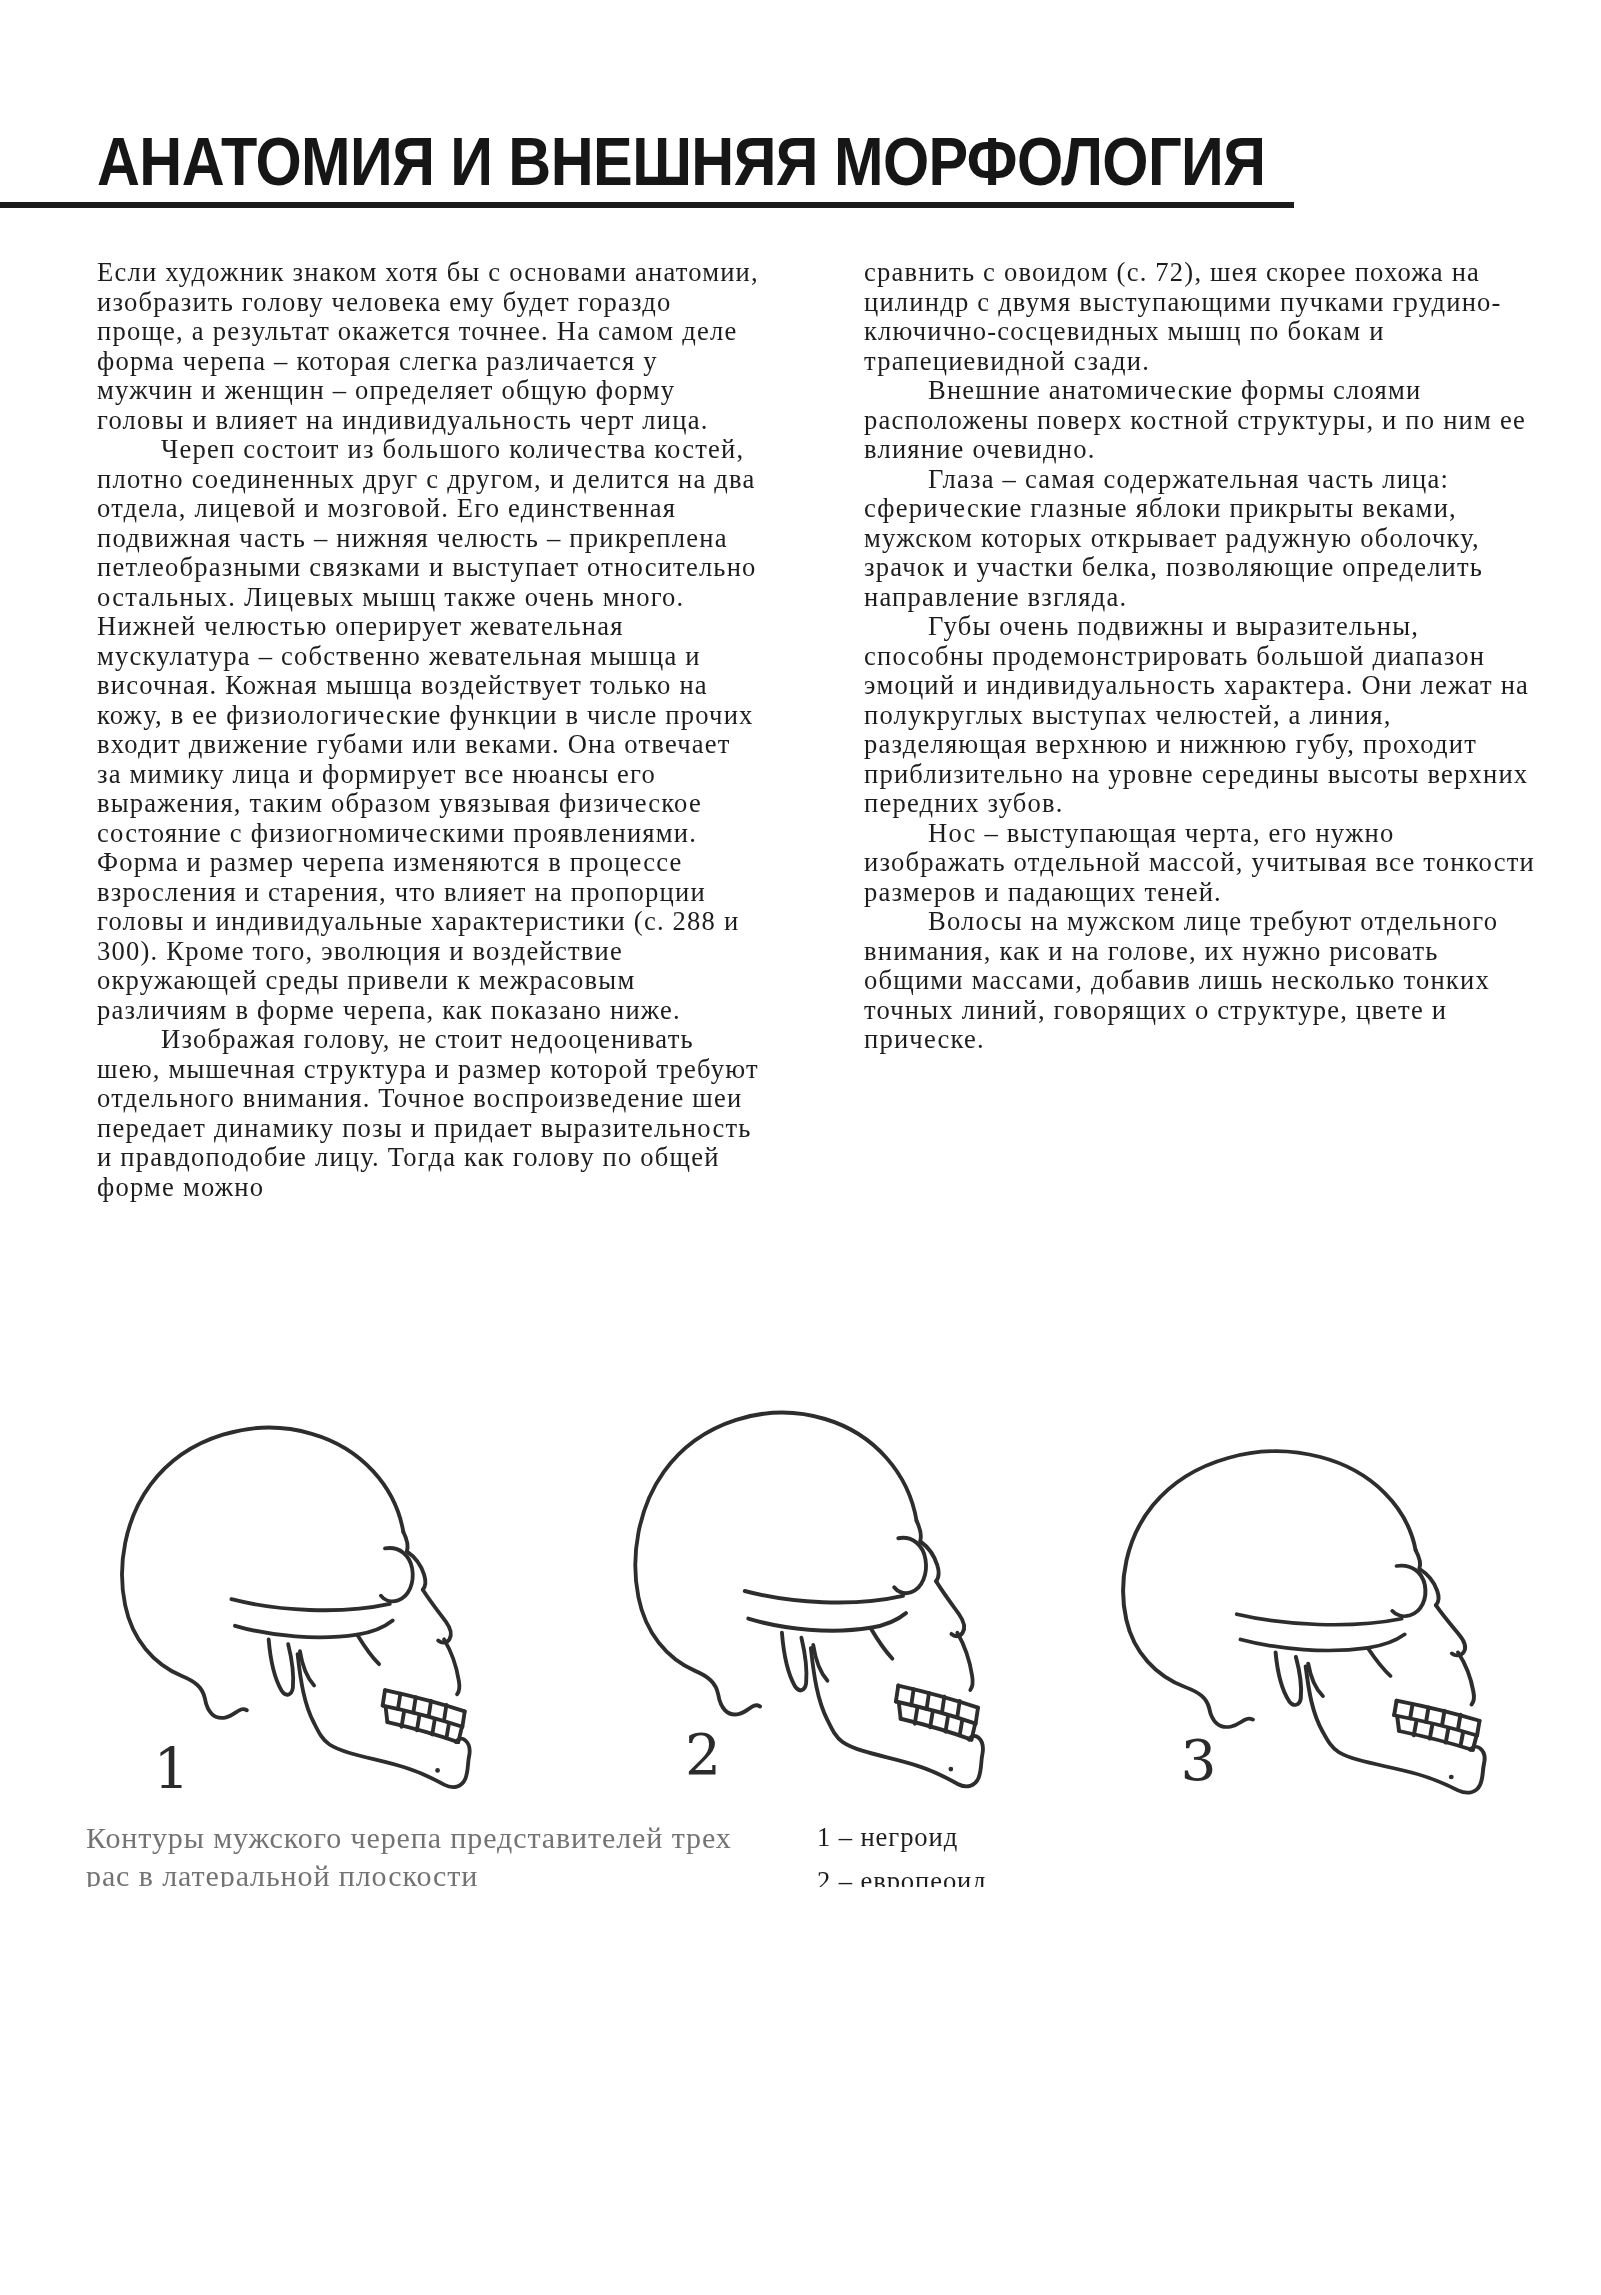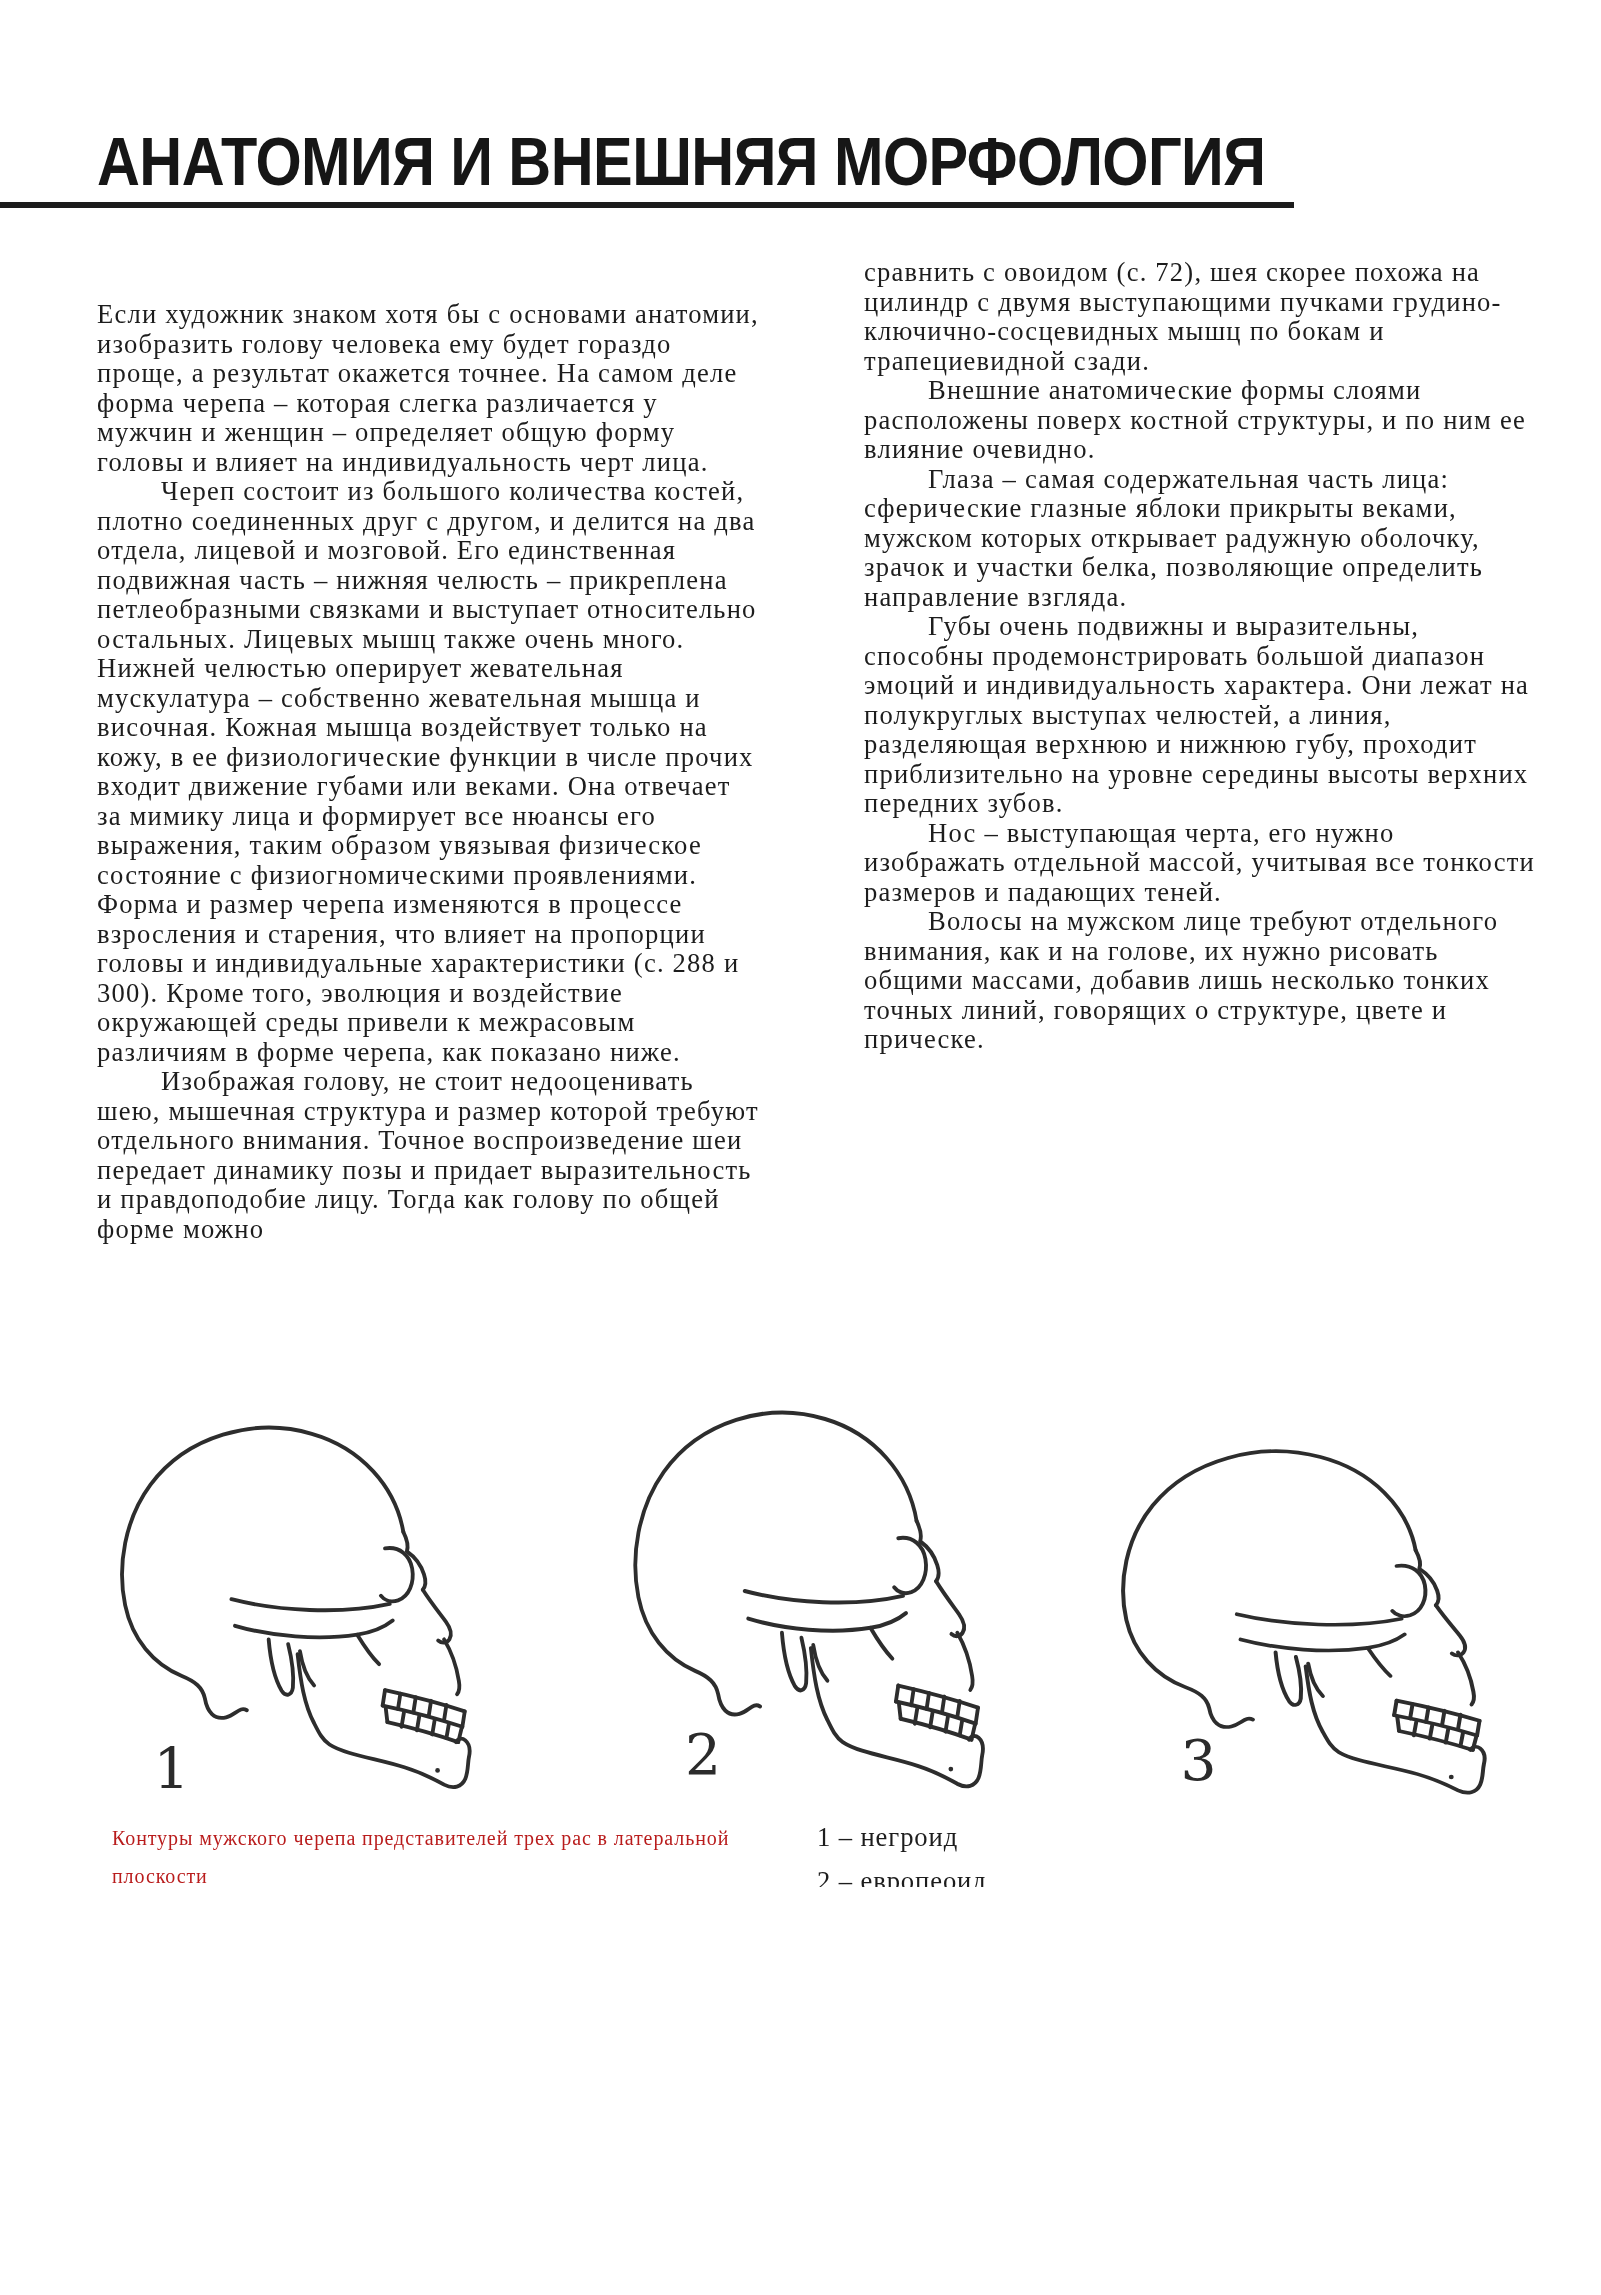--- a/index.html
+++ b/index.html
@@ -40,21 +40,21 @@
   
   .col {
     position: absolute;
     top: 258px;
     font-size: 26.6px;
     line-height: 29.5px;
     letter-spacing: 1.2px;
     text-align: left;
     color: #1d1d1d;
   }
-  .col-left  { left: 97px;  width: 665px; margin-top: 42px; }
+  .col-left  { left: 97px;  width: 665px; }
   .col-right { left: 864px; width: 671px; }
   .para { margin: 0; }
   .para.indent { text-indent: 64px; }
 
   
   .skull-fig {
     position: absolute;
     width: 502px;
     height: 473px;
     top: 1332px;
@@ -71,27 +71,27 @@
   }
   .fig-num {
     font-family: "DejaVu Serif", serif;
     font-size: 96px;
     fill: #2b2b2b;
   }
 
   
   .caption {
     position: absolute;
-    left: 112px;
+    left: 86px;
     top: 1819px;
     width: 691px;
-    font-size: 20px;
+    font-size: 30px;
     line-height: 38px;
     letter-spacing: 0.9px;
-    color: #b91c1c;
+    color: #737373;
   }
   .legend {
     position: absolute;
     left: 817px;
     top: 1815px;
     font-size: 26.6px;
     line-height: 44px;
     letter-spacing: 0.9px;
     color: #1d1d1d;
   }

